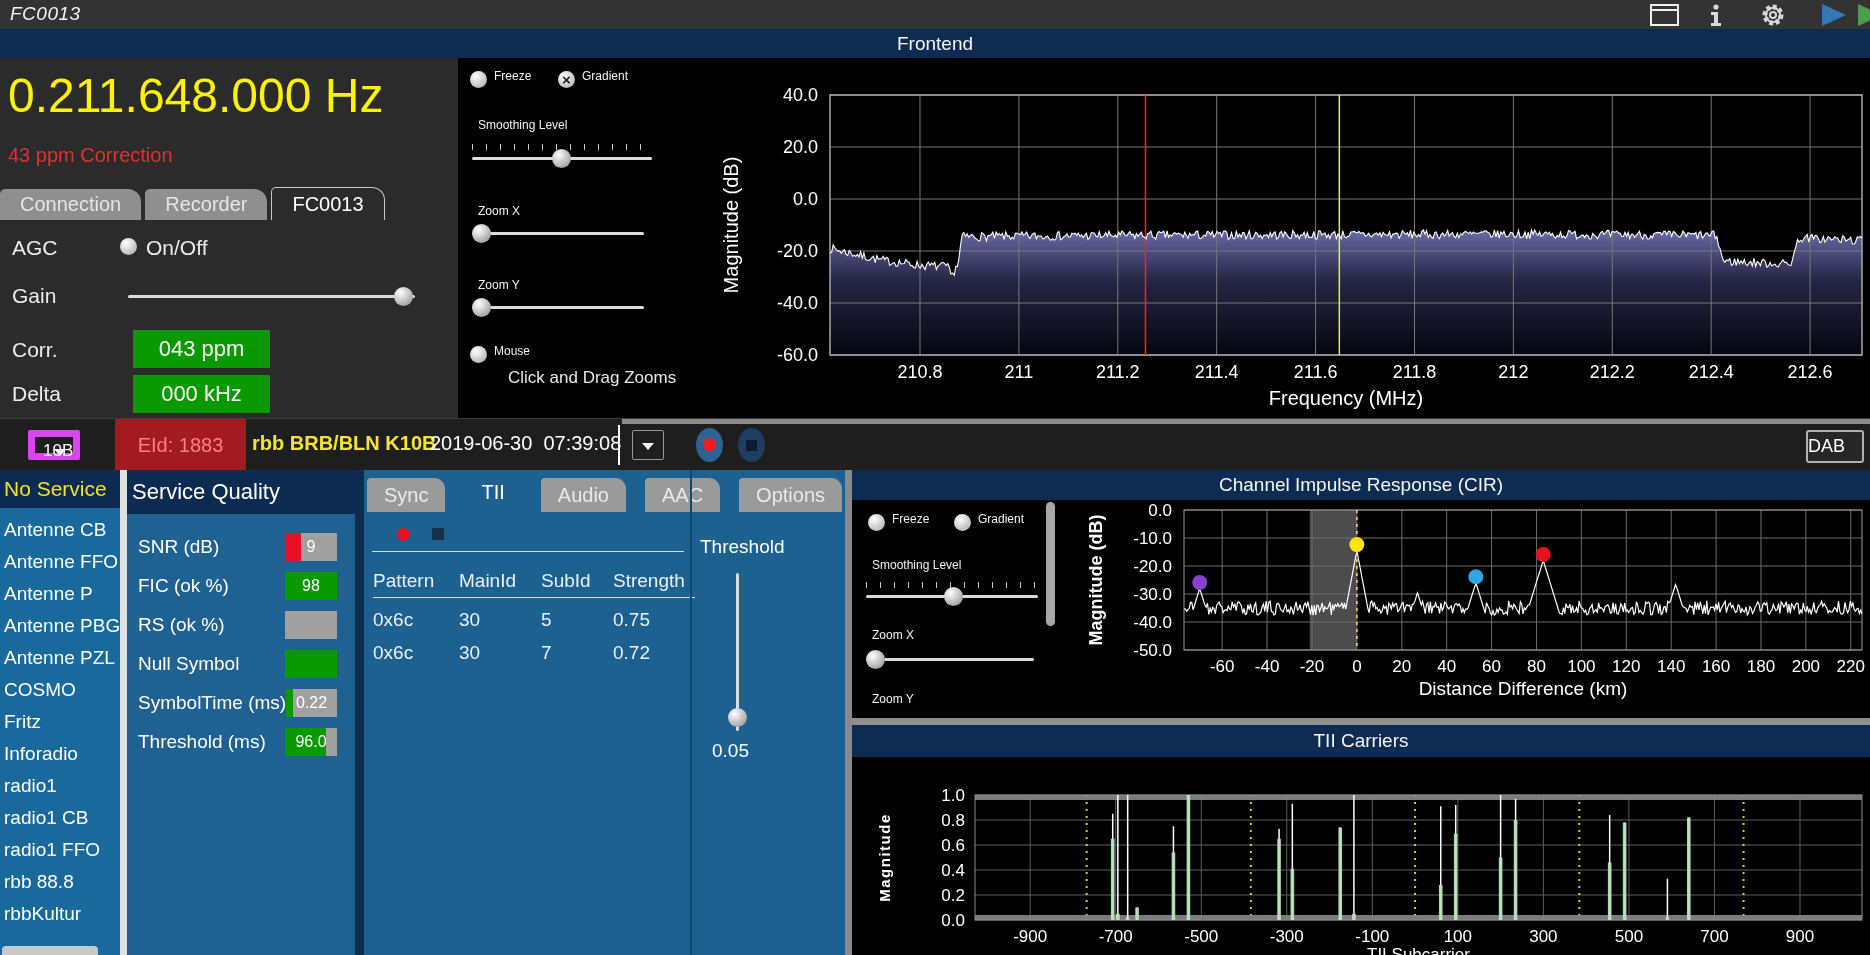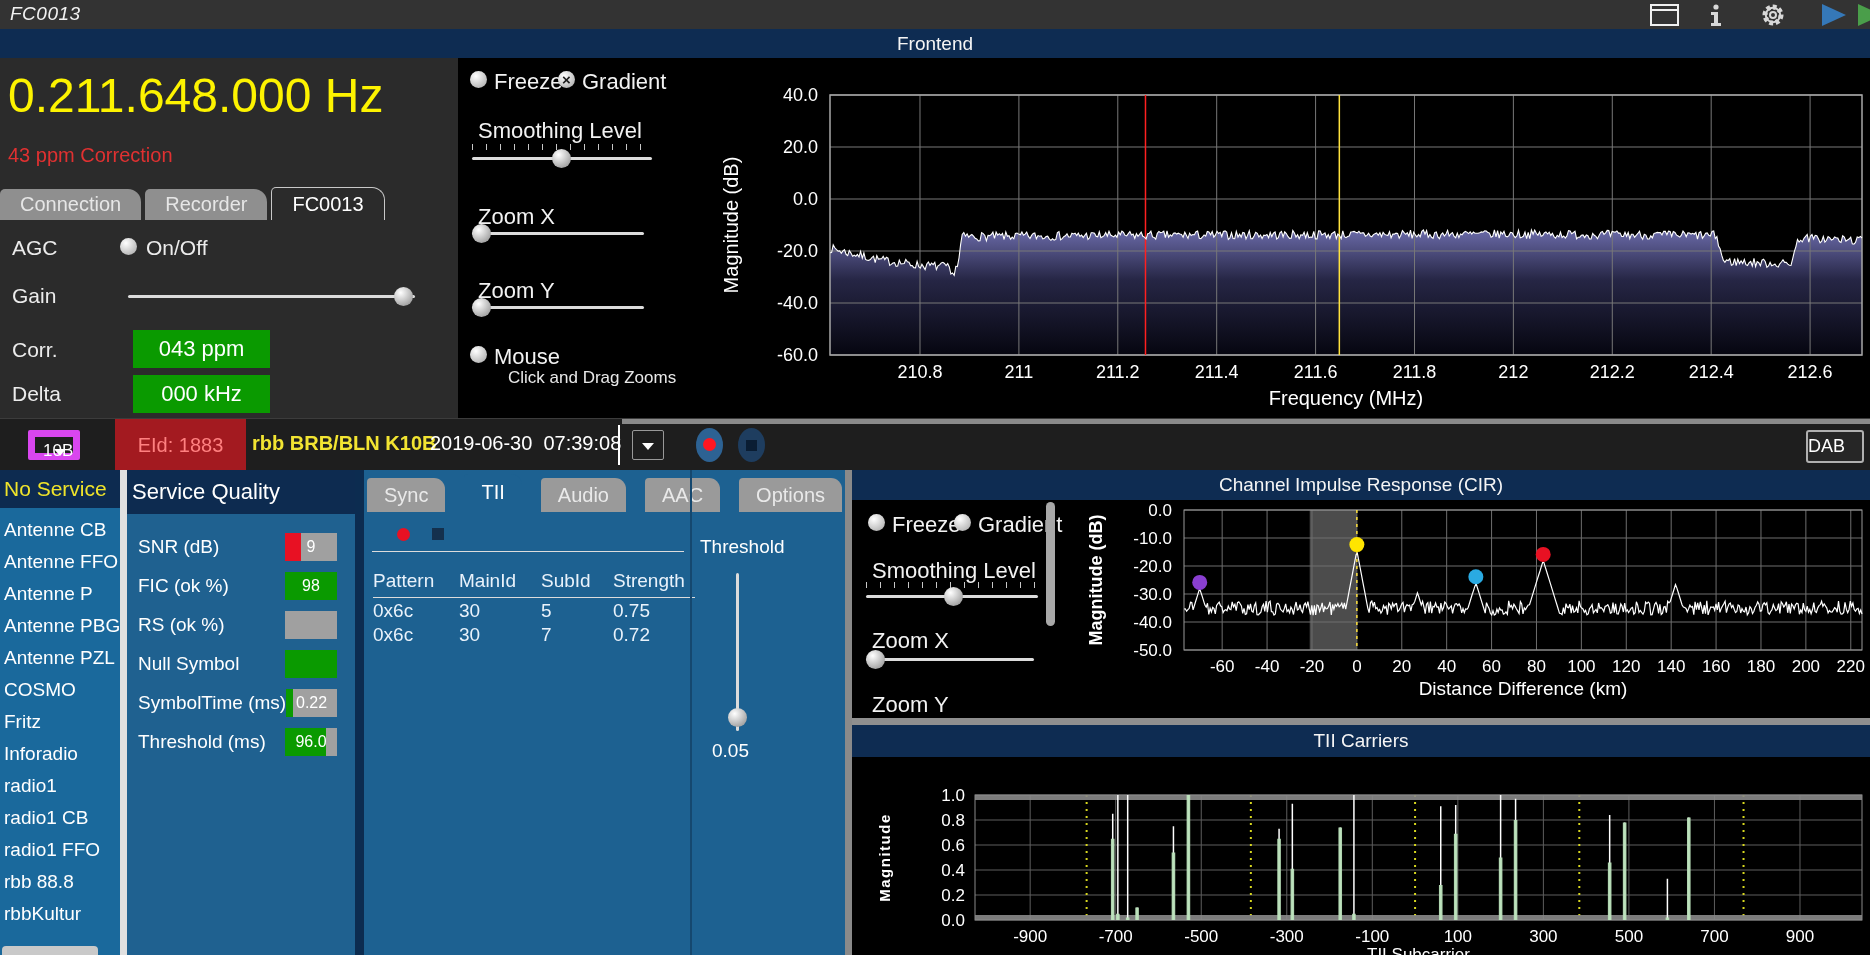--- a/index.html
+++ b/index.html
@@ -26,21 +26,21 @@
 .tab-top.active{background:#2b2b2b;color:#fff;height:33px;line-height:32px;border:1px solid #c8c8c8;border-bottom:none}
 .tun-label{position:absolute;font-size:21px;color:#ececec}
 .radio{position:absolute;width:17px;height:17px;border-radius:50%;background:radial-gradient(circle at 35% 30%,#fff,#a2a2a2)}
 .radio.checked::after{content:"×";position:absolute;inset:0;display:flex;align-items:center;justify-content:center;font-size:15px;font-weight:bold;color:#1a1a1a;line-height:1}
 .hslider{position:absolute;height:3px;background:#dcdcdc;border-radius:2px}
 .knob{position:absolute;top:-8px;width:19px;height:19px;border-radius:50%;background:radial-gradient(circle at 35% 30%,#fff,#868686)}
 .ticks{position:absolute;height:6px;background:repeating-linear-gradient(90deg,#c8c8c8 0,#c8c8c8 1px,transparent 1px,transparent 14px)}
 .val-box{position:absolute;width:137px;height:38px;background:#0a9a00;color:#fff;font-size:22px;text-align:center;line-height:38px}
 
 .spec-ctl{left:458px;top:58px;width:242px;height:360px;background:#000}
-.ctl-label{position:absolute;font-size:22px;color:#f2f2f2}
+.ctl-label{position:absolute;font-size:12px;color:#f2f2f2}
 .ctl-sub{position:absolute;font-size:17px;color:#e8e8e8}
 
 .spec-chart{left:700px;top:58px;width:1170px;height:360px;background:#000}
 
 .ens-bar{left:0;top:418px;width:1870px;height:52px;background:#1e1e1e;border-top:1px solid #3c3c3c}
 .ens-strip{left:622px;top:0;width:1248px;height:5px;background:#8a8a8a}
 .combo{left:28px;top:11px;width:52px;height:30px;border:7px solid #d946ef;border-radius:2px;background:#1e1e1e}
 .combo-val{position:absolute;left:8px;top:4px;font-size:17px;color:#fff}
 .caret{position:absolute;width:0;height:0;border-left:6px solid transparent;border-right:6px solid transparent;border-top:7px solid #fff}
 .eid{left:115px;top:0;width:131px;height:52px;background:#a31a20;text-align:center;line-height:52px;font-size:20px;color:#ff8080}
@@ -70,21 +70,21 @@
 .sq-fill{position:absolute;left:0;top:0;bottom:0}
 .sq-value{position:absolute;inset:0;text-align:center;line-height:28px;font-size:16px;color:#fff}
 .panel-gap{left:355px;top:0;width:9px;height:485px;background:#0c2c50}
 .decoder{left:364px;top:0;width:481px;height:485px;background:#1d6191;overflow:hidden}
 .tabs-bot{position:absolute;left:3px;top:0;display:flex;align-items:flex-end;gap:19px;height:42px}
 .tab-bot{font-size:20px;color:#e9e9e9;background:#9a9a9a;height:34px;line-height:34px;padding:0 17px;border-radius:4px 11px 0 0}
 .tab-bot.active{background:#1d6191;color:#fff;height:38px;line-height:36px}
 .tii-recdot{left:33px;top:58px;width:13px;height:13px;border-radius:50%;background:#e81123}
 .tii-stopsq{left:68px;top:58px;width:12px;height:12px;background:#14304d}
 .tii-hr{left:8px;top:81px;width:312px;height:1px;background:#dcdcdc}
-.tii-table{position:absolute;left:9px;top:100px;display:grid;grid-template-columns:86px 82px 72px 82px;row-gap:2px;font-size:19px;color:#e9f2fb}
+.tii-table{position:absolute;left:9px;top:100px;display:grid;grid-template-columns:86px 82px 72px 82px;row-gap:11px;font-size:19px;color:#e9f2fb}
 .tt-head{border-bottom:1px solid #dcdcdc;padding-bottom:5px}
 .tii-vdiv{left:326px;top:0;width:2px;height:485px;background:#15486f}
 .thr-label{left:336px;top:66px;font-size:19px;color:#fff}
 .vslider{left:372px;top:103px;width:3px;height:158px;background:#dcdcdc;border-radius:2px}
 .vknob{position:absolute;left:-8px;top:135px;width:19px;height:19px;border-radius:50%;background:radial-gradient(circle at 35% 30%,#fff,#868686)}
 .thr-value{left:348px;top:270px;width:50px;font-size:19px;color:#fff}
 .vdiv2{left:845px;top:0;width:7px;height:485px;background:#8a8a8a}
 
 .cir{left:852px;top:0;width:1018px;height:248px;background:#000;overflow:hidden}
 .cir-head{position:absolute;left:0;top:0;width:1018px;height:30px;background:#0e2c52;text-align:center;font-size:19px;line-height:30px;color:#f5f5f5}

